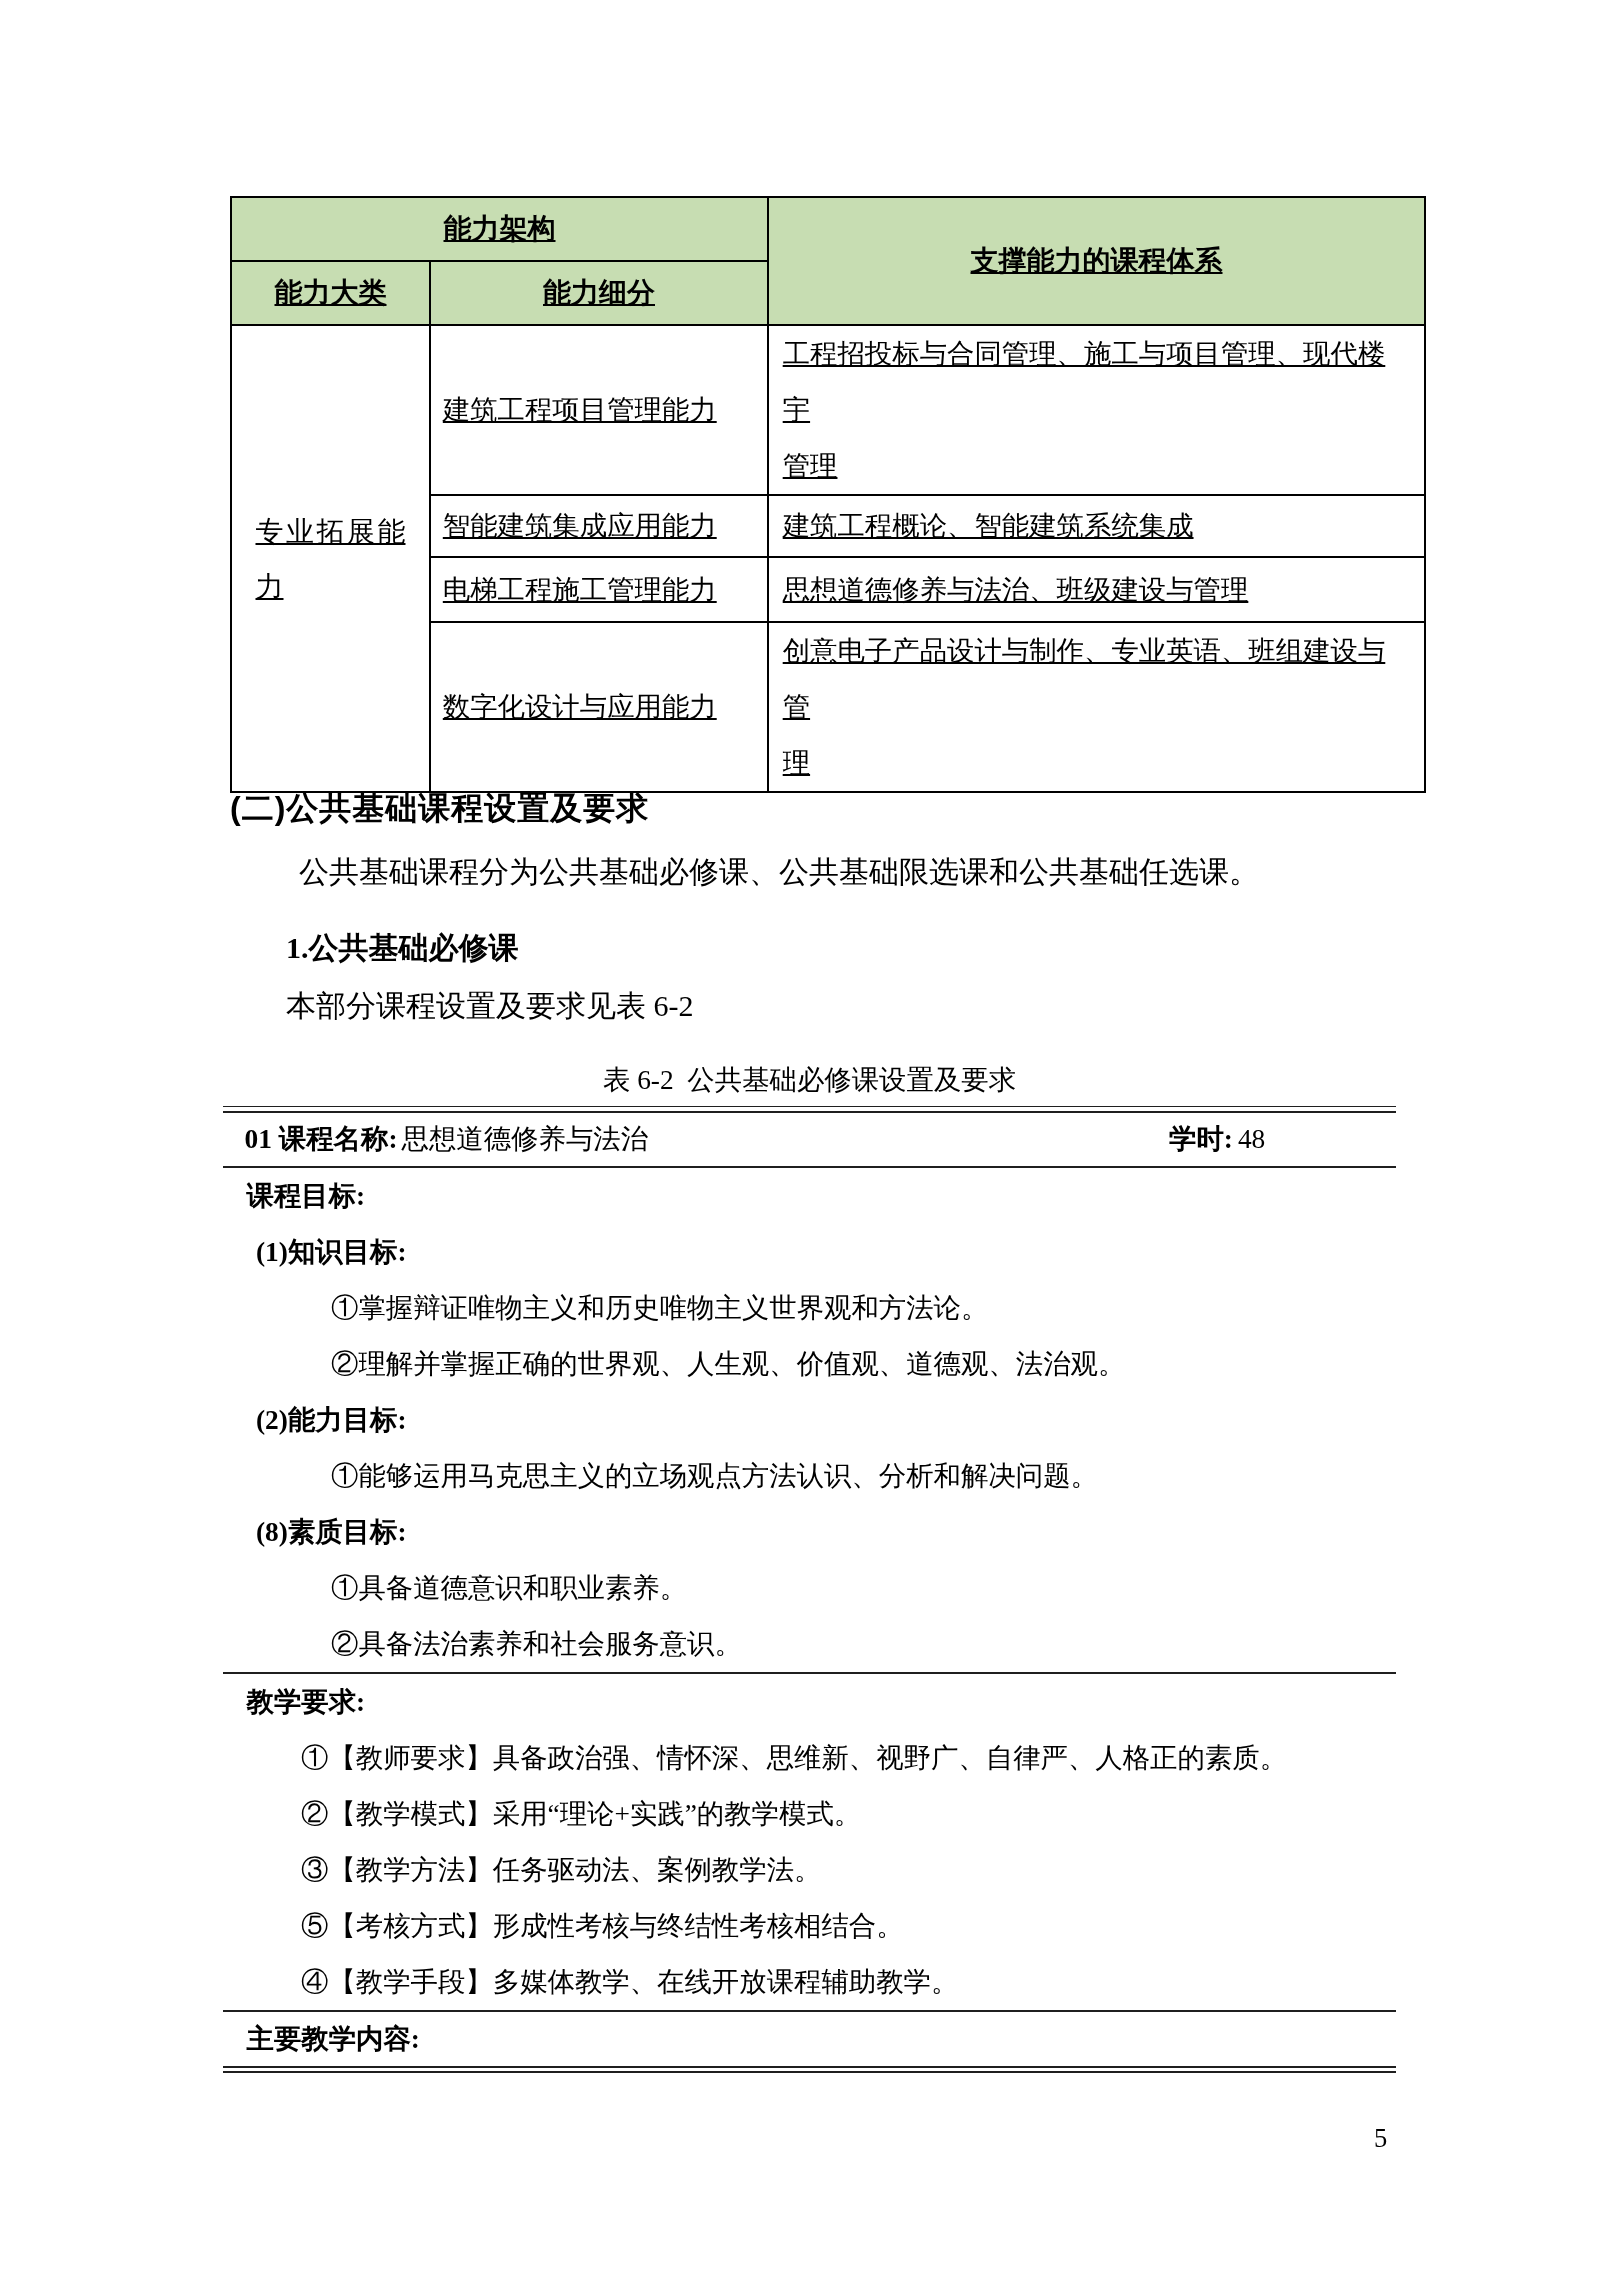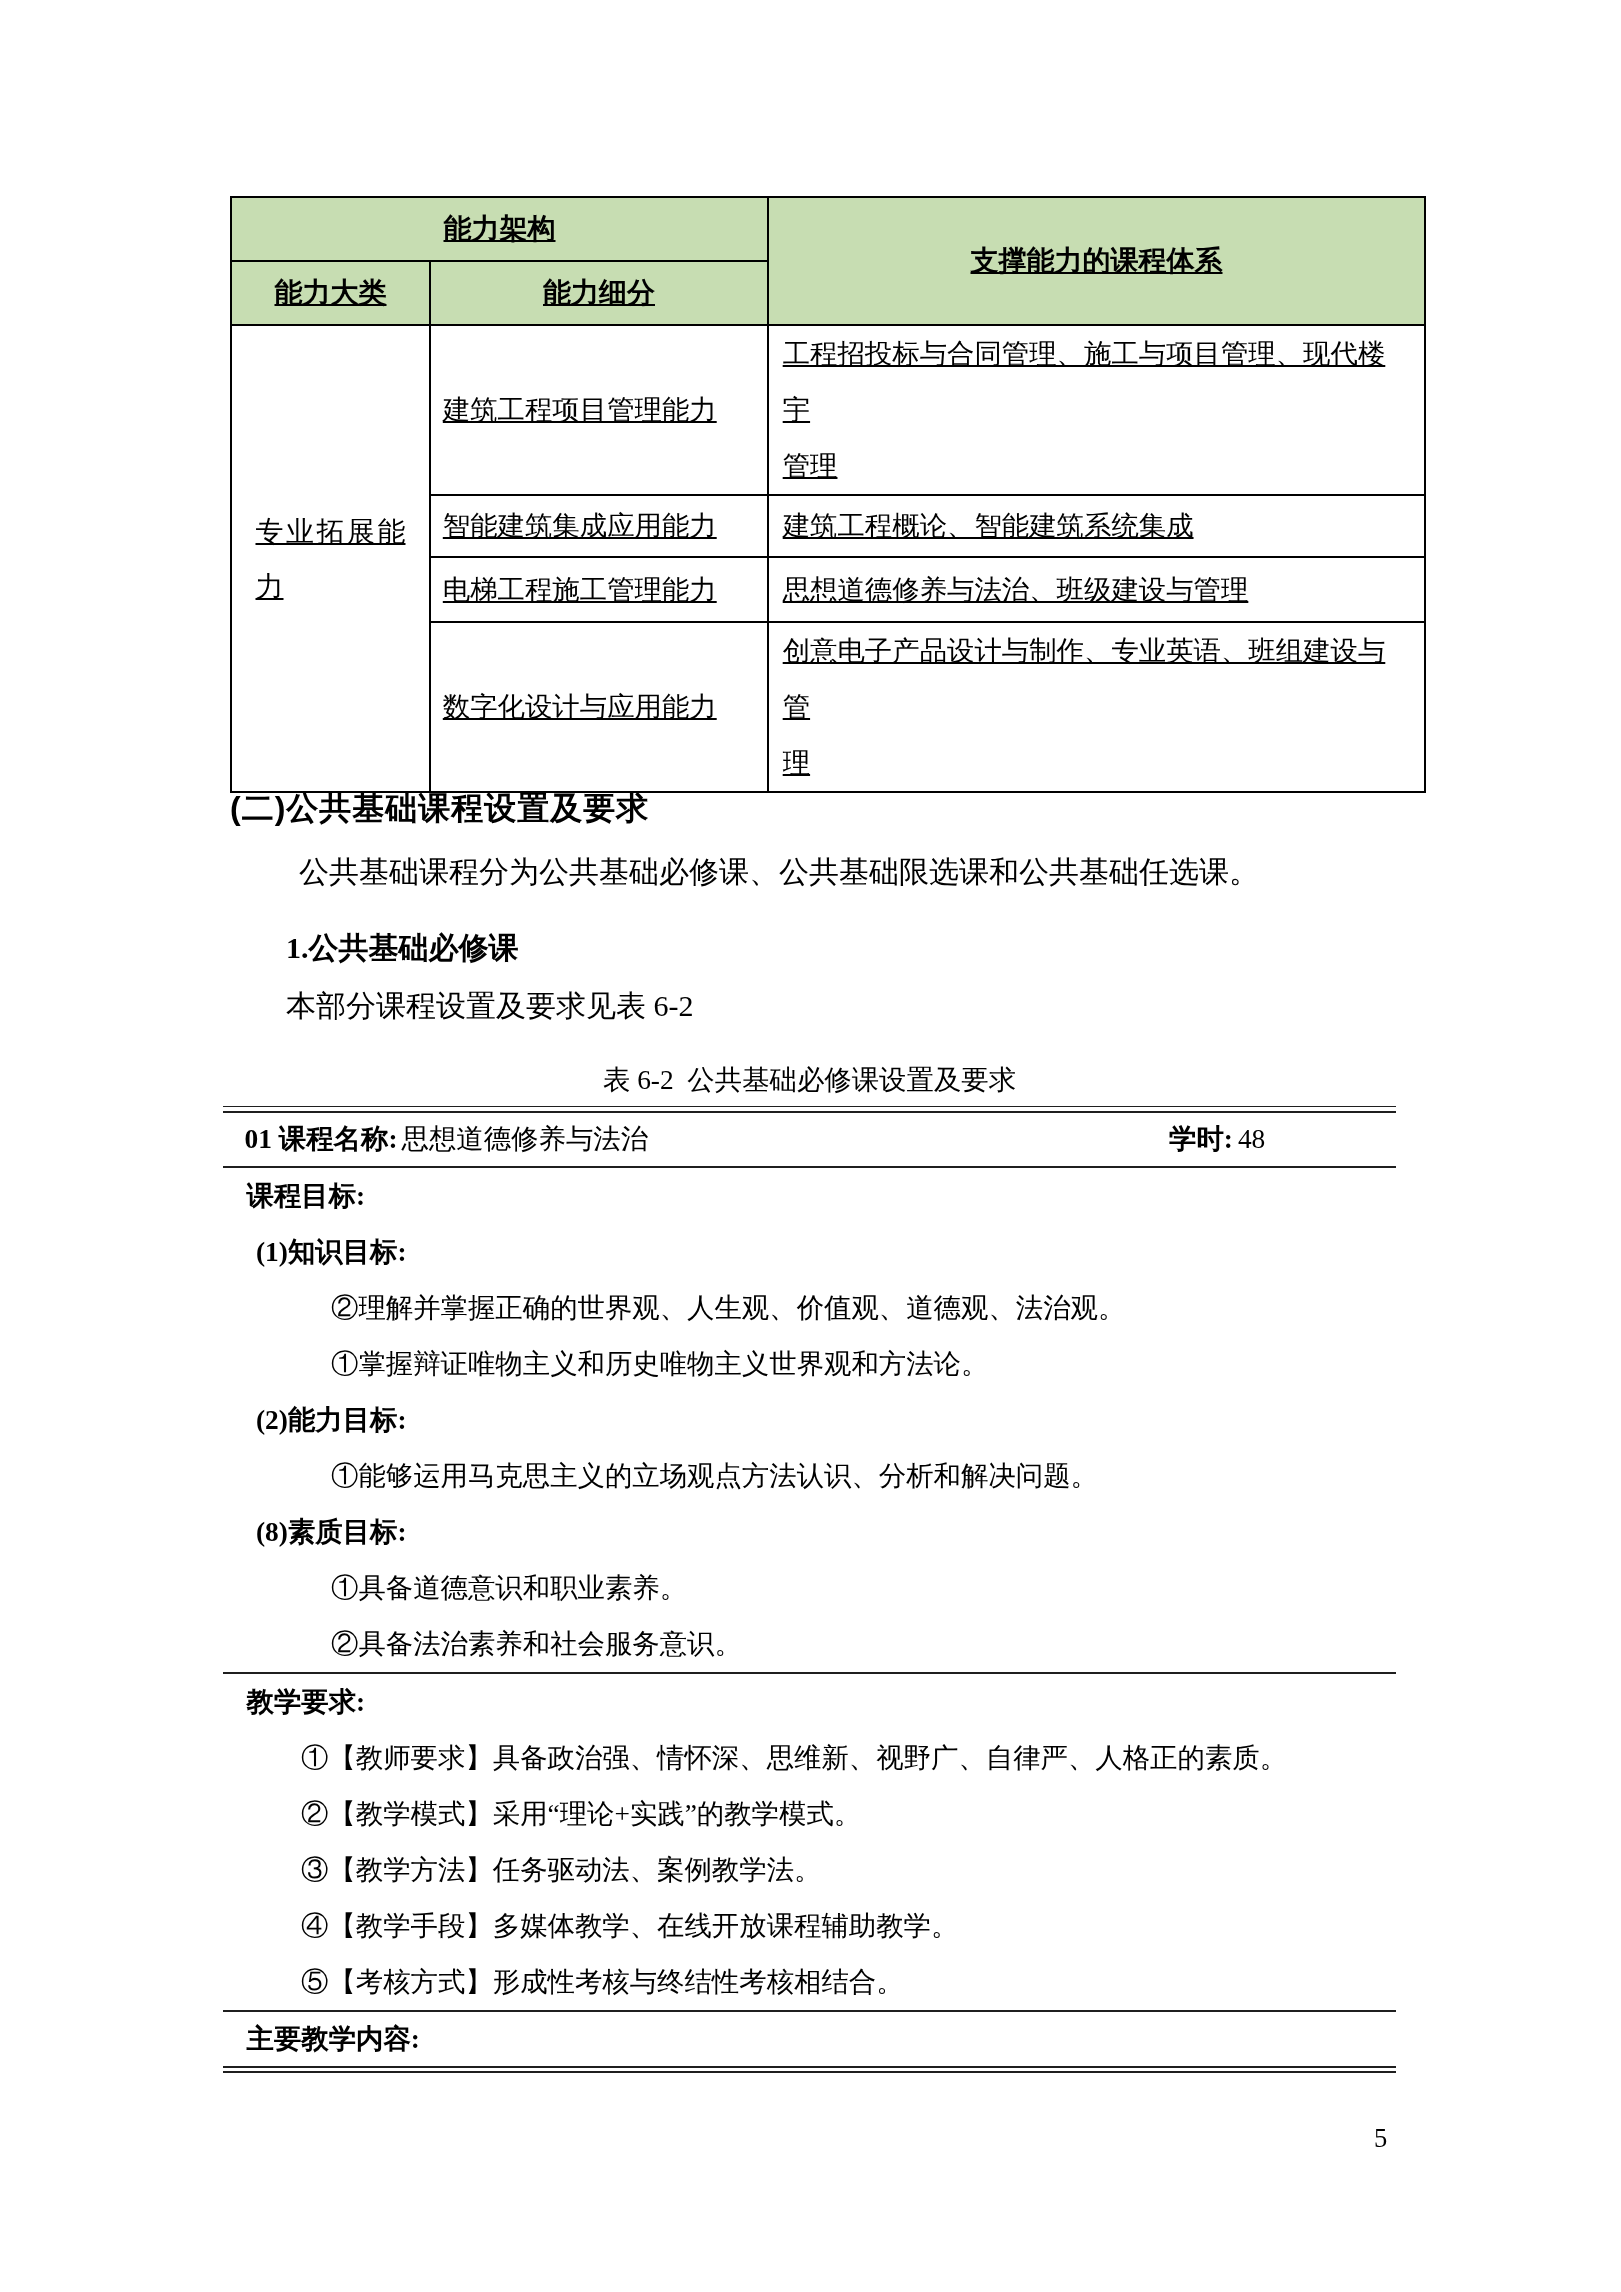--- a/index.html
+++ b/index.html
@@ -127,38 +127,38 @@
         <span class="h-lbl">学时:</span>
         <span class="h-val">48</span>
       </span>
     </div>
 
     <div class="rule-single"></div>
 
     <div>
       <div class="ln l0">课程目标:</div>
       <div class="ln l1">(1)知识目标:</div>
+      <div class="ln l2">①掌握辩证唯物主义和历史唯物主义世界观和方法论。</div>
       <div class="ln l2">②理解并掌握正确的世界观、人生观、价值观、道德观、法治观。</div>
-      <div class="ln l2">①掌握辩证唯物主义和历史唯物主义世界观和方法论。</div>
       <div class="ln l1">(2)能力目标:</div>
       <div class="ln l2">①能够运用马克思主义的立场观点方法认识、分析和解决问题。</div>
       <div class="ln l1">(8)素质目标:</div>
       <div class="ln l2">①具备道德意识和职业素养。</div>
       <div class="ln l2">②具备法治素养和社会服务意识。</div>
     </div>
 
     <div class="rule-single"></div>
 
     <div>
       <div class="ln l0">教学要求:</div>
       <div class="ln l2t">①【教师要求】具备政治强、情怀深、思维新、视野广、自律严、人格正的素质。</div>
       <div class="ln l2t">②【教学模式】采用“理论+实践”的教学模式。</div>
       <div class="ln l2t">③【教学方法】任务驱动法、案例教学法。</div>
+      <div class="ln l2t">⑤【考核方式】形成性考核与终结性考核相结合。</div>
       <div class="ln l2t">④【教学手段】多媒体教学、在线开放课程辅助教学。</div>
-      <div class="ln l2t">⑤【考核方式】形成性考核与终结性考核相结合。</div>
     </div>
 
     <div class="rule-thin"></div>
 
     <div class="content-line">主要教学内容:</div>
 
     <div class="rule-double-bottom"></div>
   </div>
 
   <div class="abs pageno">5</div>

